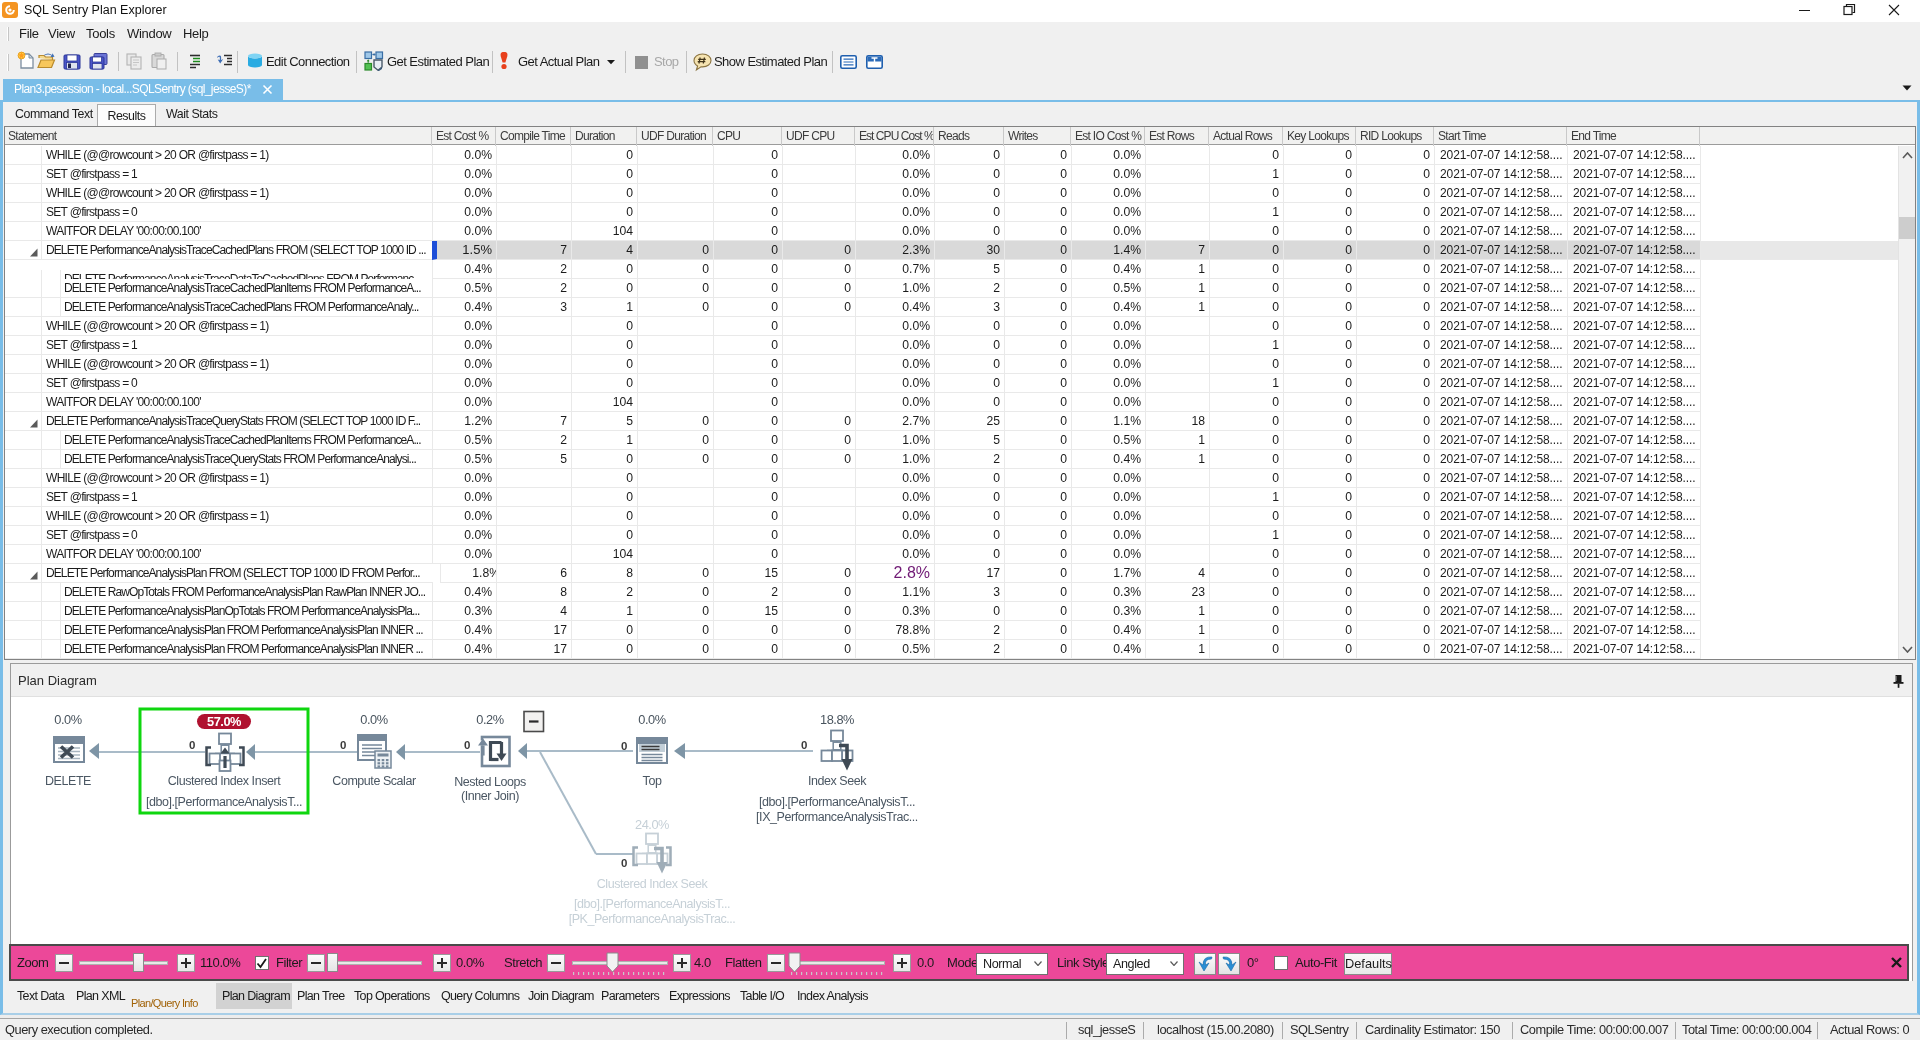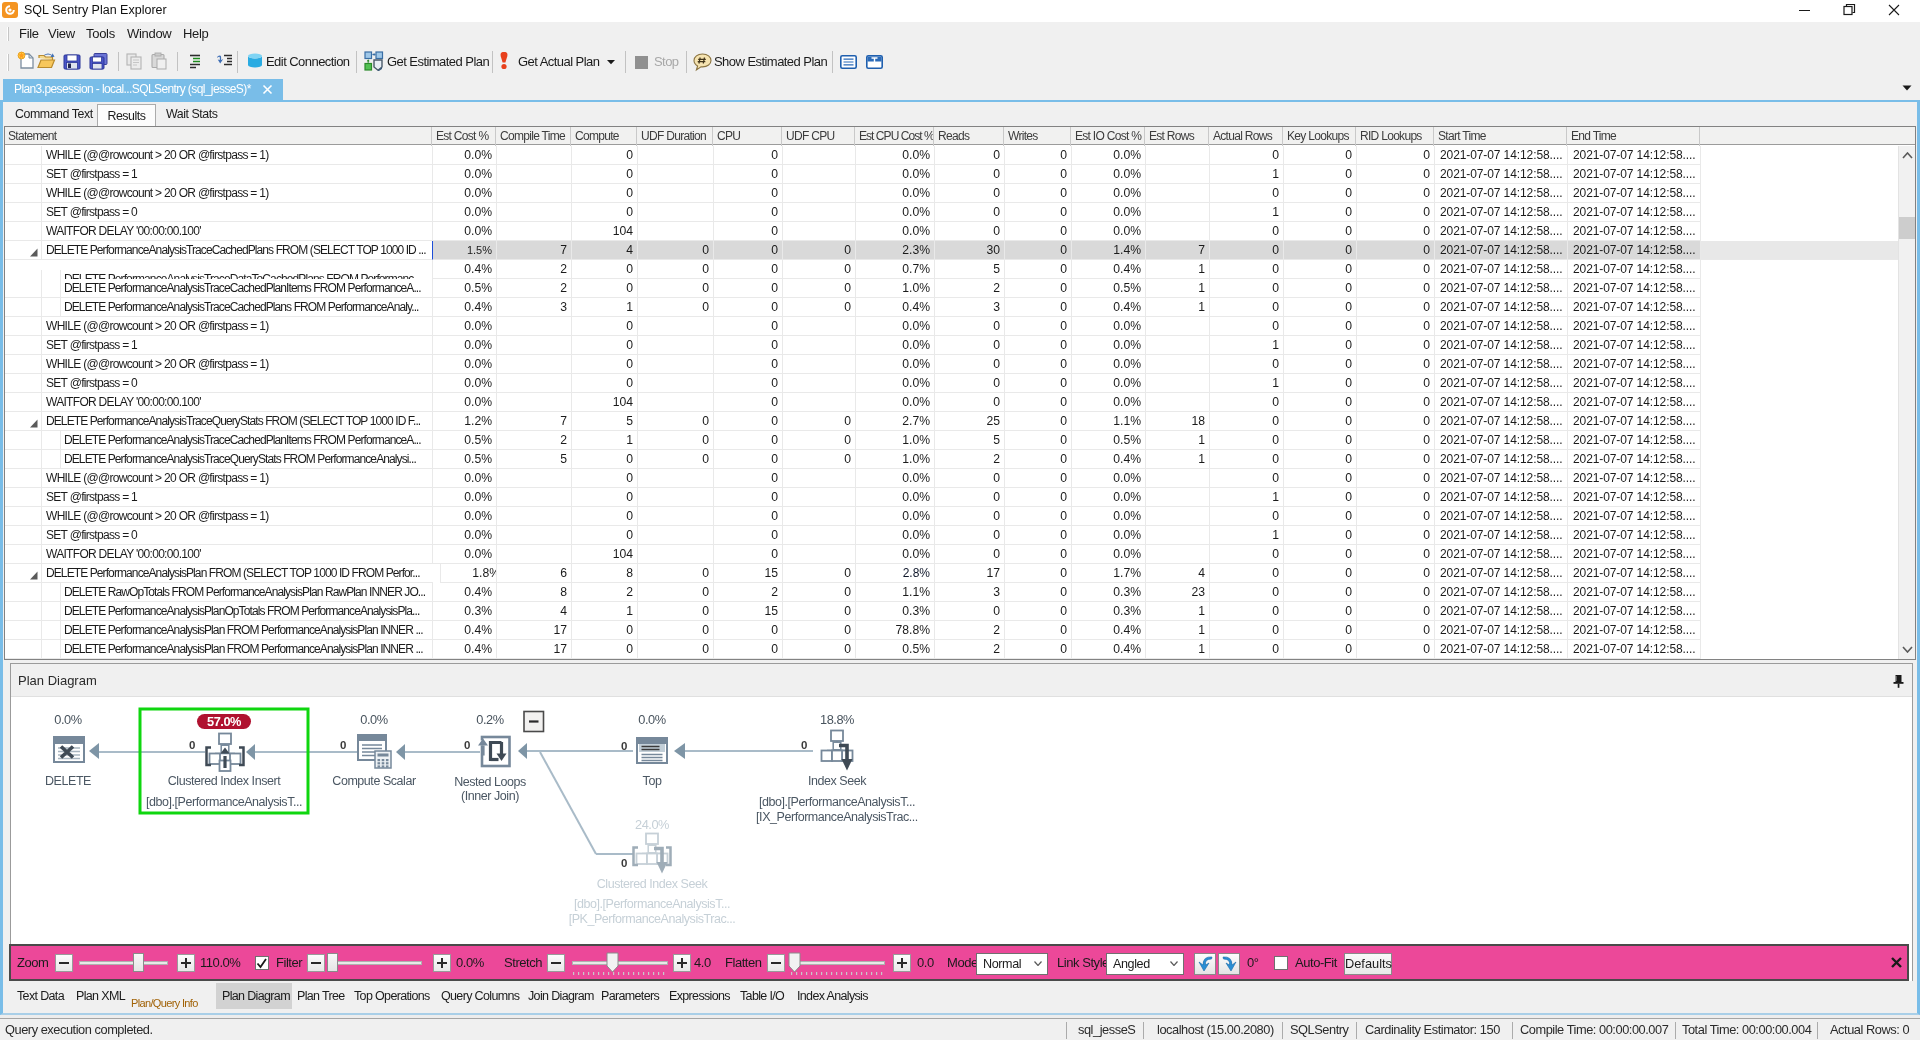--- a/index.html
+++ b/index.html
@@ -149,21 +149,21 @@
 <div class="abs" style="left:12px;top:0;height:24px;line-height:24px;font-size:12.4px;letter-spacing:-0.45px;color:#1b1b1b;">Command Text</div>
 <div class="abs" style="left:94px;top:2px;width:59px;height:24px;background:#fcfcfc;border:1px solid #ababab;border-bottom:none;text-align:center;line-height:22px;font-size:12.4px;letter-spacing:-0.45px;color:#1b1b1b;">Results</div>
 <div class="abs" style="left:163px;top:0;height:24px;line-height:24px;font-size:12.4px;letter-spacing:-0.45px;color:#1b1b1b;">Wait Stats</div>
 </div>
 
 <div class="abs" style="left:4px;top:126px;width:1912px;height:534px;background:#fff;border:1px solid #828282;overflow:hidden;">
 <div class="abs" style="left:0;top:0;width:1912px;height:18px;background:#f1f1f0;border-bottom:1px solid #9b9b9b;">
 <div class="abs" style="left:-1px;top:0;width:428px;height:19px;line-height:18px;border-right:1px solid #c9c9c9;padding-left:4px;font-size:12px;letter-spacing:-0.7px;color:#3c3c3c;white-space:nowrap;overflow:hidden;">Statement</div>
 <div class="abs" style="left:427px;top:0;width:64px;height:19px;line-height:18px;border-right:1px solid #c9c9c9;padding-left:4px;font-size:12px;letter-spacing:-0.7px;color:#3c3c3c;white-space:nowrap;overflow:hidden;">Est Cost %</div>
 <div class="abs" style="left:491px;top:0;width:75px;height:19px;line-height:18px;border-right:1px solid #c9c9c9;padding-left:4px;font-size:12px;letter-spacing:-0.7px;color:#3c3c3c;white-space:nowrap;overflow:hidden;">Compile Time</div>
-<div class="abs" style="left:566px;top:0;width:66px;height:19px;line-height:18px;border-right:1px solid #c9c9c9;padding-left:4px;font-size:12px;letter-spacing:-0.7px;color:#3c3c3c;white-space:nowrap;overflow:hidden;">Compute</div>
+<div class="abs" style="left:566px;top:0;width:66px;height:19px;line-height:18px;border-right:1px solid #c9c9c9;padding-left:4px;font-size:12px;letter-spacing:-0.7px;color:#3c3c3c;white-space:nowrap;overflow:hidden;">Duration</div>
 <div class="abs" style="left:632px;top:0;width:76px;height:19px;line-height:18px;border-right:1px solid #c9c9c9;padding-left:4px;font-size:12px;letter-spacing:-0.7px;color:#3c3c3c;white-space:nowrap;overflow:hidden;">UDF Duration</div>
 <div class="abs" style="left:708px;top:0;width:69px;height:19px;line-height:18px;border-right:1px solid #c9c9c9;padding-left:4px;font-size:12px;letter-spacing:-0.7px;color:#3c3c3c;white-space:nowrap;overflow:hidden;">CPU</div>
 <div class="abs" style="left:777px;top:0;width:73px;height:19px;line-height:18px;border-right:1px solid #c9c9c9;padding-left:4px;font-size:12px;letter-spacing:-0.7px;color:#3c3c3c;white-space:nowrap;overflow:hidden;">UDF CPU</div>
 <div class="abs" style="left:850px;top:0;width:79px;height:19px;line-height:18px;border-right:1px solid #c9c9c9;padding-left:4px;font-size:12px;letter-spacing:-0.95px;color:#3c3c3c;white-space:nowrap;overflow:hidden;">Est CPU Cost %</div>
 <div class="abs" style="left:929px;top:0;width:70px;height:19px;line-height:18px;border-right:1px solid #c9c9c9;padding-left:4px;font-size:12px;letter-spacing:-0.7px;color:#3c3c3c;white-space:nowrap;overflow:hidden;">Reads</div>
 <div class="abs" style="left:999px;top:0;width:67px;height:19px;line-height:18px;border-right:1px solid #c9c9c9;padding-left:4px;font-size:12px;letter-spacing:-0.7px;color:#3c3c3c;white-space:nowrap;overflow:hidden;">Writes</div>
 <div class="abs" style="left:1066px;top:0;width:74px;height:19px;line-height:18px;border-right:1px solid #c9c9c9;padding-left:4px;font-size:12px;letter-spacing:-0.7px;color:#3c3c3c;white-space:nowrap;overflow:hidden;">Est IO Cost %</div>
 <div class="abs" style="left:1140px;top:0;width:64px;height:19px;line-height:18px;border-right:1px solid #c9c9c9;padding-left:4px;font-size:12px;letter-spacing:-0.7px;color:#3c3c3c;white-space:nowrap;overflow:hidden;">Est Rows</div>
 <div class="abs" style="left:1204px;top:0;width:74px;height:19px;line-height:18px;border-right:1px solid #c9c9c9;padding-left:4px;font-size:12px;letter-spacing:-0.7px;color:#3c3c3c;white-space:nowrap;overflow:hidden;">Actual Rows</div>
 <div class="abs" style="left:1278px;top:0;width:73px;height:19px;line-height:18px;border-right:1px solid #c9c9c9;padding-left:4px;font-size:12px;letter-spacing:-0.7px;color:#3c3c3c;white-space:nowrap;overflow:hidden;">Key Lookups</div>
@@ -287,21 +287,21 @@
 <div class="abs" style="left:1695px;top:0;width:198px;height:19px;background:#fff;border-left:1px solid #e9e9e9;"></div>
 </div>
 <div class="abs" style="left:0;top:114px;width:1912px;height:19px;">
 <div class="abs" style="left:0;top:0;width:428px;height:19px;border-bottom:1px solid #e9e9e9;background:#fff;">
 <div class="abs" style="left:36px;top:0;width:1px;height:19px;background:#e9e9e9;"></div>
 <svg class="abs" style="left:25px;top:7px" width="8" height="9" viewBox="0 0 8 9">
           <path d="M7.5 0.5 v8 h-7.5 z" fill="#5a5a5a"></path>
         </svg>
 <div class="abs" style="left:41px;top:0;right:0;height:19px;line-height:18px;font-size:12px;letter-spacing:-0.9px;color:#1b1b1b;white-space:nowrap;overflow:hidden;">DELETE PerformanceAnalysisTraceCachedPlans FROM (SELECT TOP 1000 ID ...</div>
 </div>
-<div class="abs" style="left:427px;top:0;width:64px;height:19px;border-bottom:1px solid #e9e9e9;border-left:1px solid #1d4ed8;background:#d9d9d9;text-align:right;padding-right:4px;line-height:18px;font-size:11px;color:#1b1b1b;">1.5%</div>
+<div class="abs" style="left:427px;top:0;width:64px;height:19px;border-bottom:1px solid #e9e9e9;border-left:5px solid #1d4ed8;background:#d9d9d9;text-align:right;padding-right:4px;line-height:18px;font-size:13px;color:#1b1b1b;">1.5%</div>
 <div class="abs" style="left:491px;top:0;width:75px;height:19px;border-bottom:1px solid #e9e9e9;border-left:1px solid #e9e9e9;background:#d9d9d9;text-align:right;padding-right:4px;line-height:18px;font-size:12.2px;color:#1b1b1b;">7</div>
 <div class="abs" style="left:566px;top:0;width:66px;height:19px;border-bottom:1px solid #e9e9e9;border-left:1px solid #e9e9e9;background:#d9d9d9;text-align:right;padding-right:4px;line-height:18px;font-size:12.2px;color:#1b1b1b;">4</div>
 <div class="abs" style="left:632px;top:0;width:76px;height:19px;border-bottom:1px solid #e9e9e9;border-left:1px solid #e9e9e9;background:#d9d9d9;text-align:right;padding-right:4px;line-height:18px;font-size:12.2px;color:#1b1b1b;">0</div>
 <div class="abs" style="left:708px;top:0;width:69px;height:19px;border-bottom:1px solid #e9e9e9;border-left:1px solid #e9e9e9;background:#d9d9d9;text-align:right;padding-right:4px;line-height:18px;font-size:12.2px;color:#1b1b1b;">0</div>
 <div class="abs" style="left:777px;top:0;width:73px;height:19px;border-bottom:1px solid #e9e9e9;border-left:1px solid #e9e9e9;background:#d9d9d9;text-align:right;padding-right:4px;line-height:18px;font-size:12.2px;color:#1b1b1b;">0</div>
 <div class="abs" style="left:850px;top:0;width:79px;height:19px;border-bottom:1px solid #e9e9e9;border-left:1px solid #e9e9e9;background:#d9d9d9;text-align:right;padding-right:4px;line-height:18px;font-size:12.2px;color:#1b1b1b;">2.3%</div>
 <div class="abs" style="left:929px;top:0;width:70px;height:19px;border-bottom:1px solid #e9e9e9;border-left:1px solid #e9e9e9;background:#d9d9d9;text-align:right;padding-right:4px;line-height:18px;font-size:12.2px;color:#1b1b1b;">30</div>
 <div class="abs" style="left:999px;top:0;width:67px;height:19px;border-bottom:1px solid #e9e9e9;border-left:1px solid #e9e9e9;background:#d9d9d9;text-align:right;padding-right:4px;line-height:18px;font-size:12.2px;color:#1b1b1b;">0</div>
 <div class="abs" style="left:1066px;top:0;width:74px;height:19px;border-bottom:1px solid #e9e9e9;border-left:1px solid #e9e9e9;background:#d9d9d9;text-align:right;padding-right:4px;line-height:18px;font-size:12.2px;color:#1b1b1b;">1.4%</div>
 <div class="abs" style="left:1140px;top:0;width:64px;height:19px;border-bottom:1px solid #e9e9e9;border-left:1px solid #e9e9e9;background:#d9d9d9;text-align:right;padding-right:4px;line-height:18px;font-size:12.2px;color:#1b1b1b;">7</div>
@@ -695,21 +695,21 @@
           <path d="M7.5 0.5 v8 h-7.5 z" fill="#5a5a5a"></path>
         </svg>
 <div class="abs" style="left:41px;top:0;right:0;height:19px;line-height:18px;font-size:12px;letter-spacing:-0.9px;color:#1b1b1b;white-space:nowrap;overflow:hidden;">DELETE PerformanceAnalysisPlan FROM (SELECT TOP 1000 ID FROM Perfor...</div>
 </div>
 <div class="abs" style="left:427px;top:0;width:64px;height:19px;border-bottom:1px solid #e9e9e9;border-left:1px solid #e9e9e9;background:#fff;text-align:right;padding-right:4px;line-height:18px;font-size:12.2px;color:#1b1b1b;margin-left:8px;">1.8%</div>
 <div class="abs" style="left:491px;top:0;width:75px;height:19px;border-bottom:1px solid #e9e9e9;border-left:1px solid #e9e9e9;background:#fff;text-align:right;padding-right:4px;line-height:18px;font-size:12.2px;color:#1b1b1b;">6</div>
 <div class="abs" style="left:566px;top:0;width:66px;height:19px;border-bottom:1px solid #e9e9e9;border-left:1px solid #e9e9e9;background:#fff;text-align:right;padding-right:4px;line-height:18px;font-size:12.2px;color:#1b1b1b;">8</div>
 <div class="abs" style="left:632px;top:0;width:76px;height:19px;border-bottom:1px solid #e9e9e9;border-left:1px solid #e9e9e9;background:#fff;text-align:right;padding-right:4px;line-height:18px;font-size:12.2px;color:#1b1b1b;">0</div>
 <div class="abs" style="left:708px;top:0;width:69px;height:19px;border-bottom:1px solid #e9e9e9;border-left:1px solid #e9e9e9;background:#fff;text-align:right;padding-right:4px;line-height:18px;font-size:12.2px;color:#1b1b1b;">15</div>
 <div class="abs" style="left:777px;top:0;width:73px;height:19px;border-bottom:1px solid #e9e9e9;border-left:1px solid #e9e9e9;background:#fff;text-align:right;padding-right:4px;line-height:18px;font-size:12.2px;color:#1b1b1b;">0</div>
-<div class="abs" style="left:850px;top:0;width:79px;height:19px;border-bottom:1px solid #e9e9e9;border-left:1px solid #e9e9e9;background:#fff;text-align:right;padding-right:4px;line-height:18px;font-size:12px;color:#0f172a;">2.8%</div>
+<div class="abs" style="left:850px;top:0;width:79px;height:19px;border-bottom:1px solid #e9e9e9;border-left:1px solid #e9e9e9;background:#fff;text-align:right;padding-right:4px;line-height:18px;font-size:16px;color:#701a75;">2.8%</div>
 <div class="abs" style="left:929px;top:0;width:70px;height:19px;border-bottom:1px solid #e9e9e9;border-left:1px solid #e9e9e9;background:#fff;text-align:right;padding-right:4px;line-height:18px;font-size:12.2px;color:#1b1b1b;">17</div>
 <div class="abs" style="left:999px;top:0;width:67px;height:19px;border-bottom:1px solid #e9e9e9;border-left:1px solid #e9e9e9;background:#fff;text-align:right;padding-right:4px;line-height:18px;font-size:12.2px;color:#1b1b1b;">0</div>
 <div class="abs" style="left:1066px;top:0;width:74px;height:19px;border-bottom:1px solid #e9e9e9;border-left:1px solid #e9e9e9;background:#fff;text-align:right;padding-right:4px;line-height:18px;font-size:12.2px;color:#1b1b1b;">1.7%</div>
 <div class="abs" style="left:1140px;top:0;width:64px;height:19px;border-bottom:1px solid #e9e9e9;border-left:1px solid #e9e9e9;background:#fff;text-align:right;padding-right:4px;line-height:18px;font-size:12.2px;color:#1b1b1b;">4</div>
 <div class="abs" style="left:1204px;top:0;width:74px;height:19px;border-bottom:1px solid #e9e9e9;border-left:1px solid #e9e9e9;background:#fff;text-align:right;padding-right:4px;line-height:18px;font-size:12.2px;color:#1b1b1b;">0</div>
 <div class="abs" style="left:1278px;top:0;width:73px;height:19px;border-bottom:1px solid #e9e9e9;border-left:1px solid #e9e9e9;background:#fff;text-align:right;padding-right:4px;line-height:18px;font-size:12.2px;color:#1b1b1b;">0</div>
 <div class="abs" style="left:1351px;top:0;width:78px;height:19px;border-bottom:1px solid #e9e9e9;border-left:1px solid #e9e9e9;background:#fff;text-align:right;padding-right:4px;line-height:18px;font-size:12.2px;color:#1b1b1b;">0</div>
 <div class="abs" style="left:1429px;top:0;width:133px;height:19px;border-bottom:1px solid #e9e9e9;border-left:1px solid #e9e9e9;background:#fff;padding-left:5px;line-height:18px;font-size:12px;letter-spacing:-0.1px;color:#1b1b1b;white-space:nowrap;overflow:hidden;">2021-07-07 14:12:58....</div>
 <div class="abs" style="left:1562px;top:0;width:133px;height:19px;border-bottom:1px solid #e9e9e9;border-left:1px solid #e9e9e9;background:#fff;padding-left:5px;line-height:18px;font-size:12px;letter-spacing:-0.1px;color:#1b1b1b;white-space:nowrap;overflow:hidden;">2021-07-07 14:12:58....</div>
 <div class="abs" style="left:1695px;top:0;width:198px;height:19px;background:#fff;border-left:1px solid #e9e9e9;"></div>

